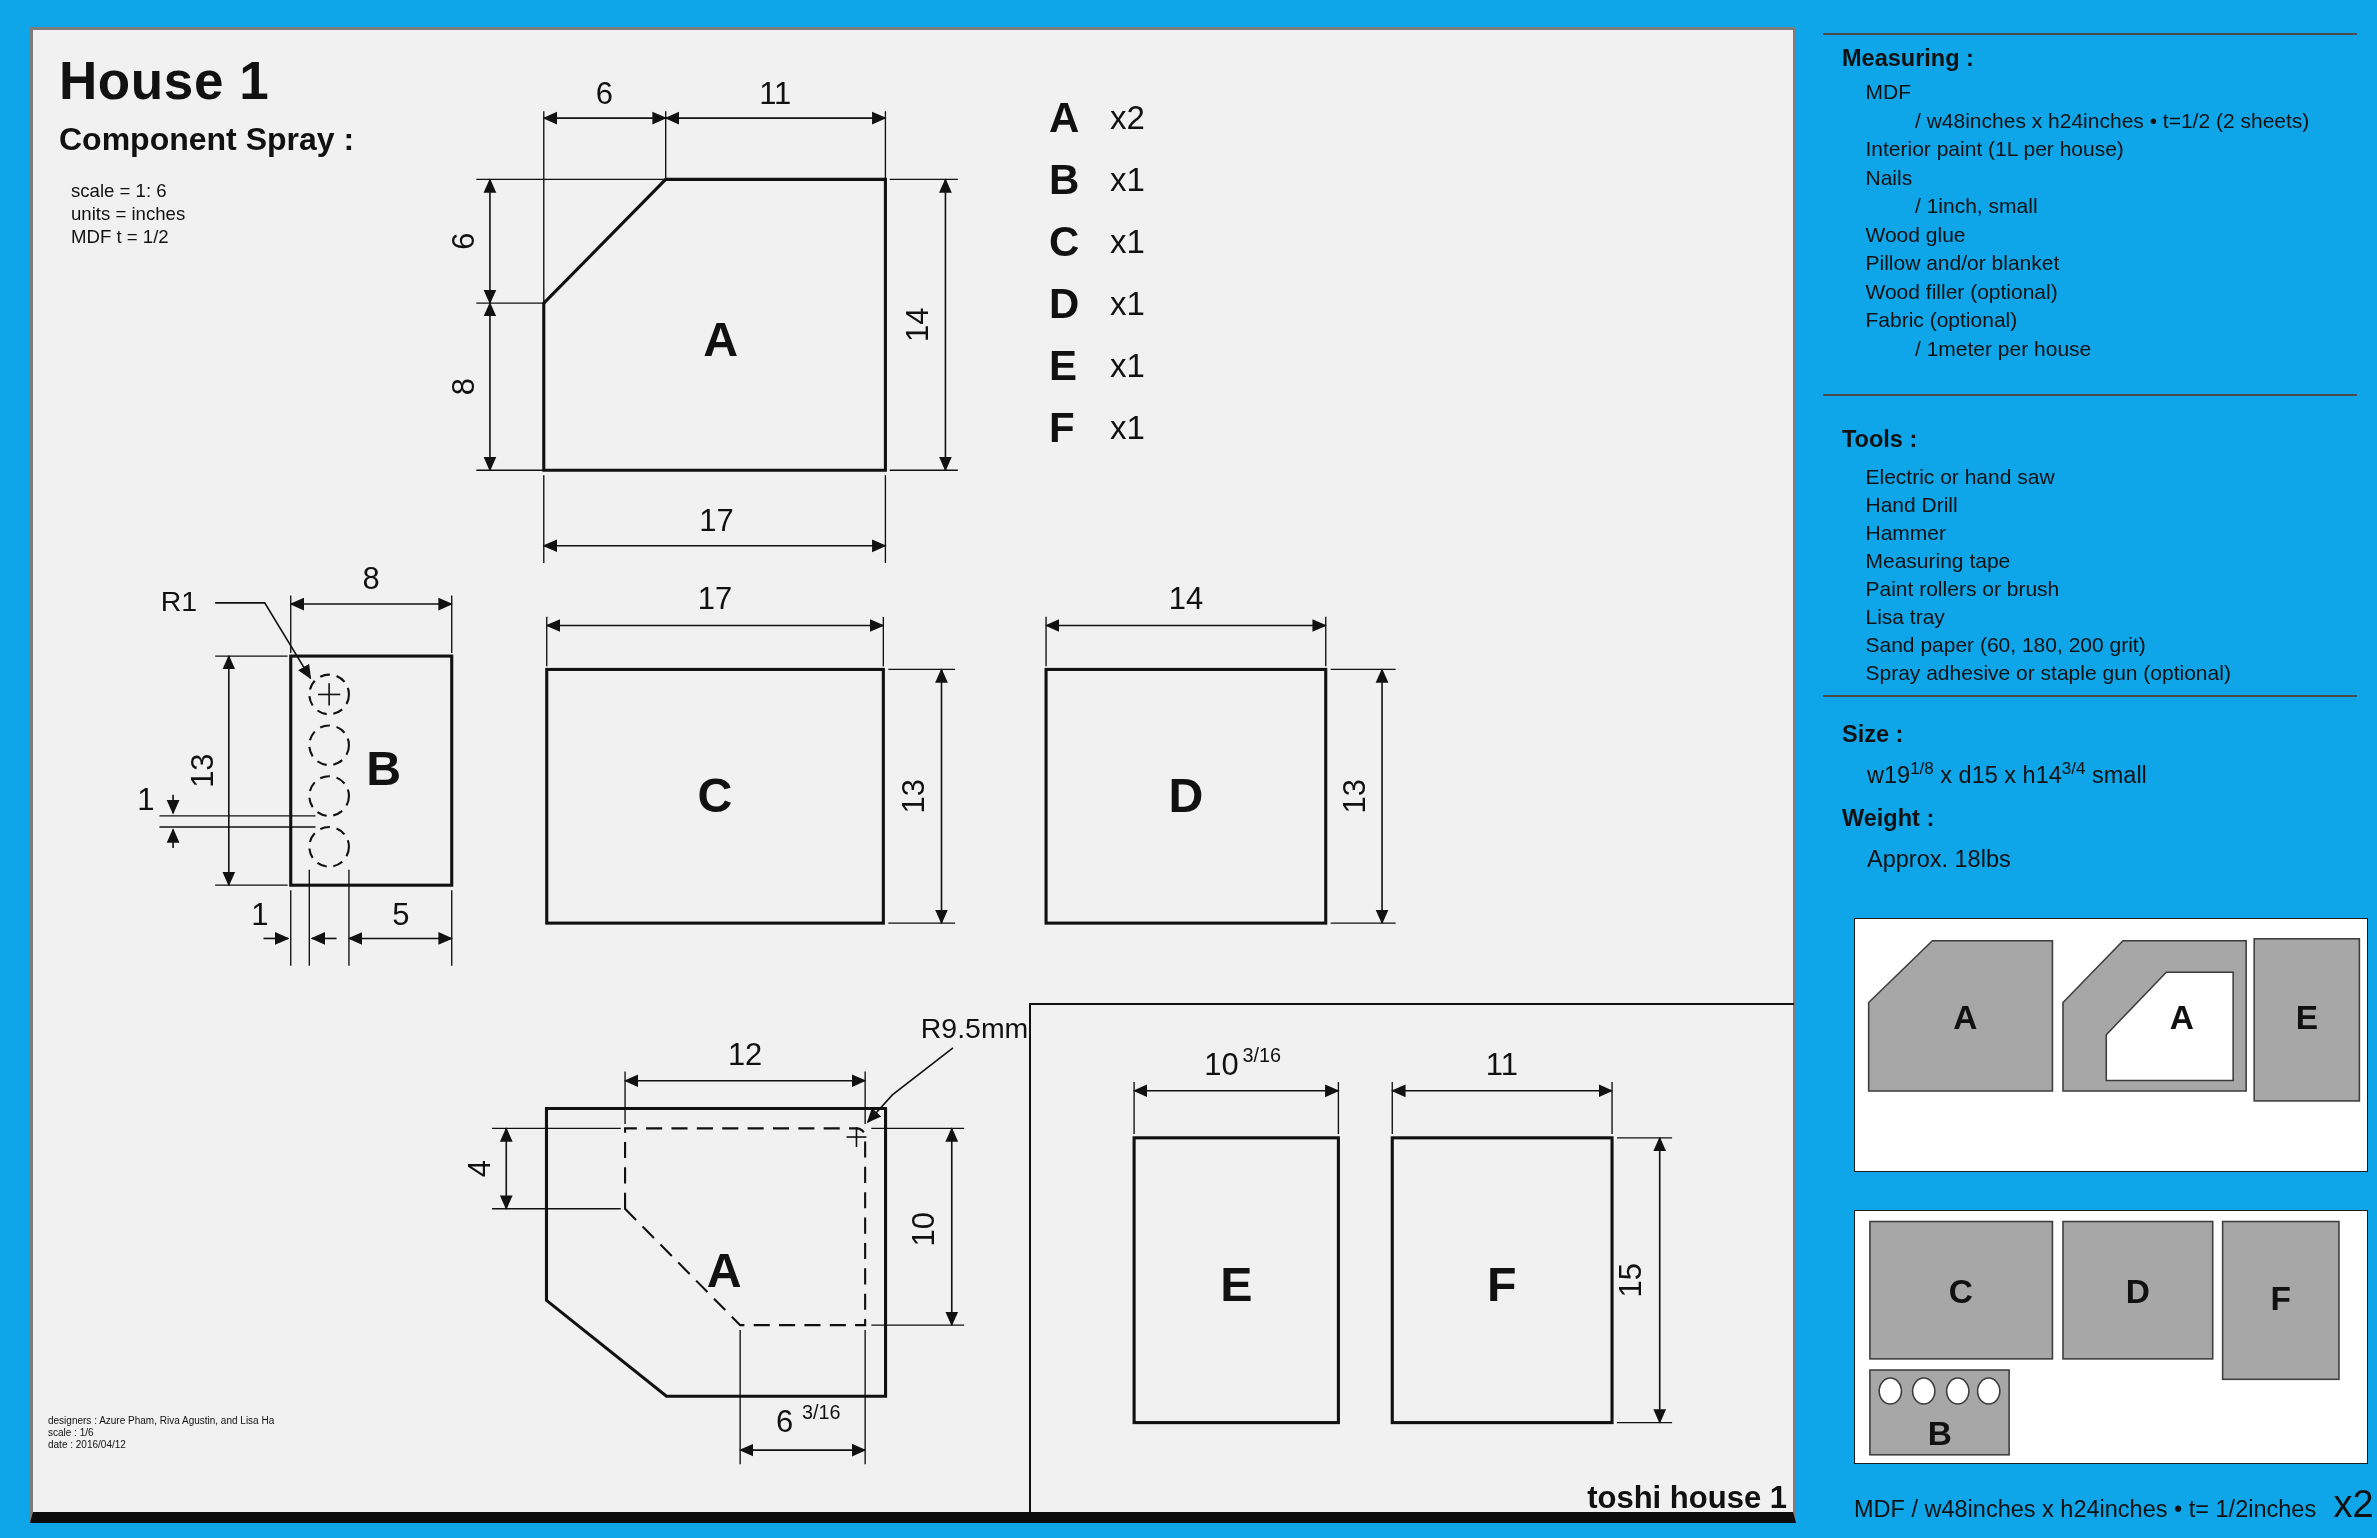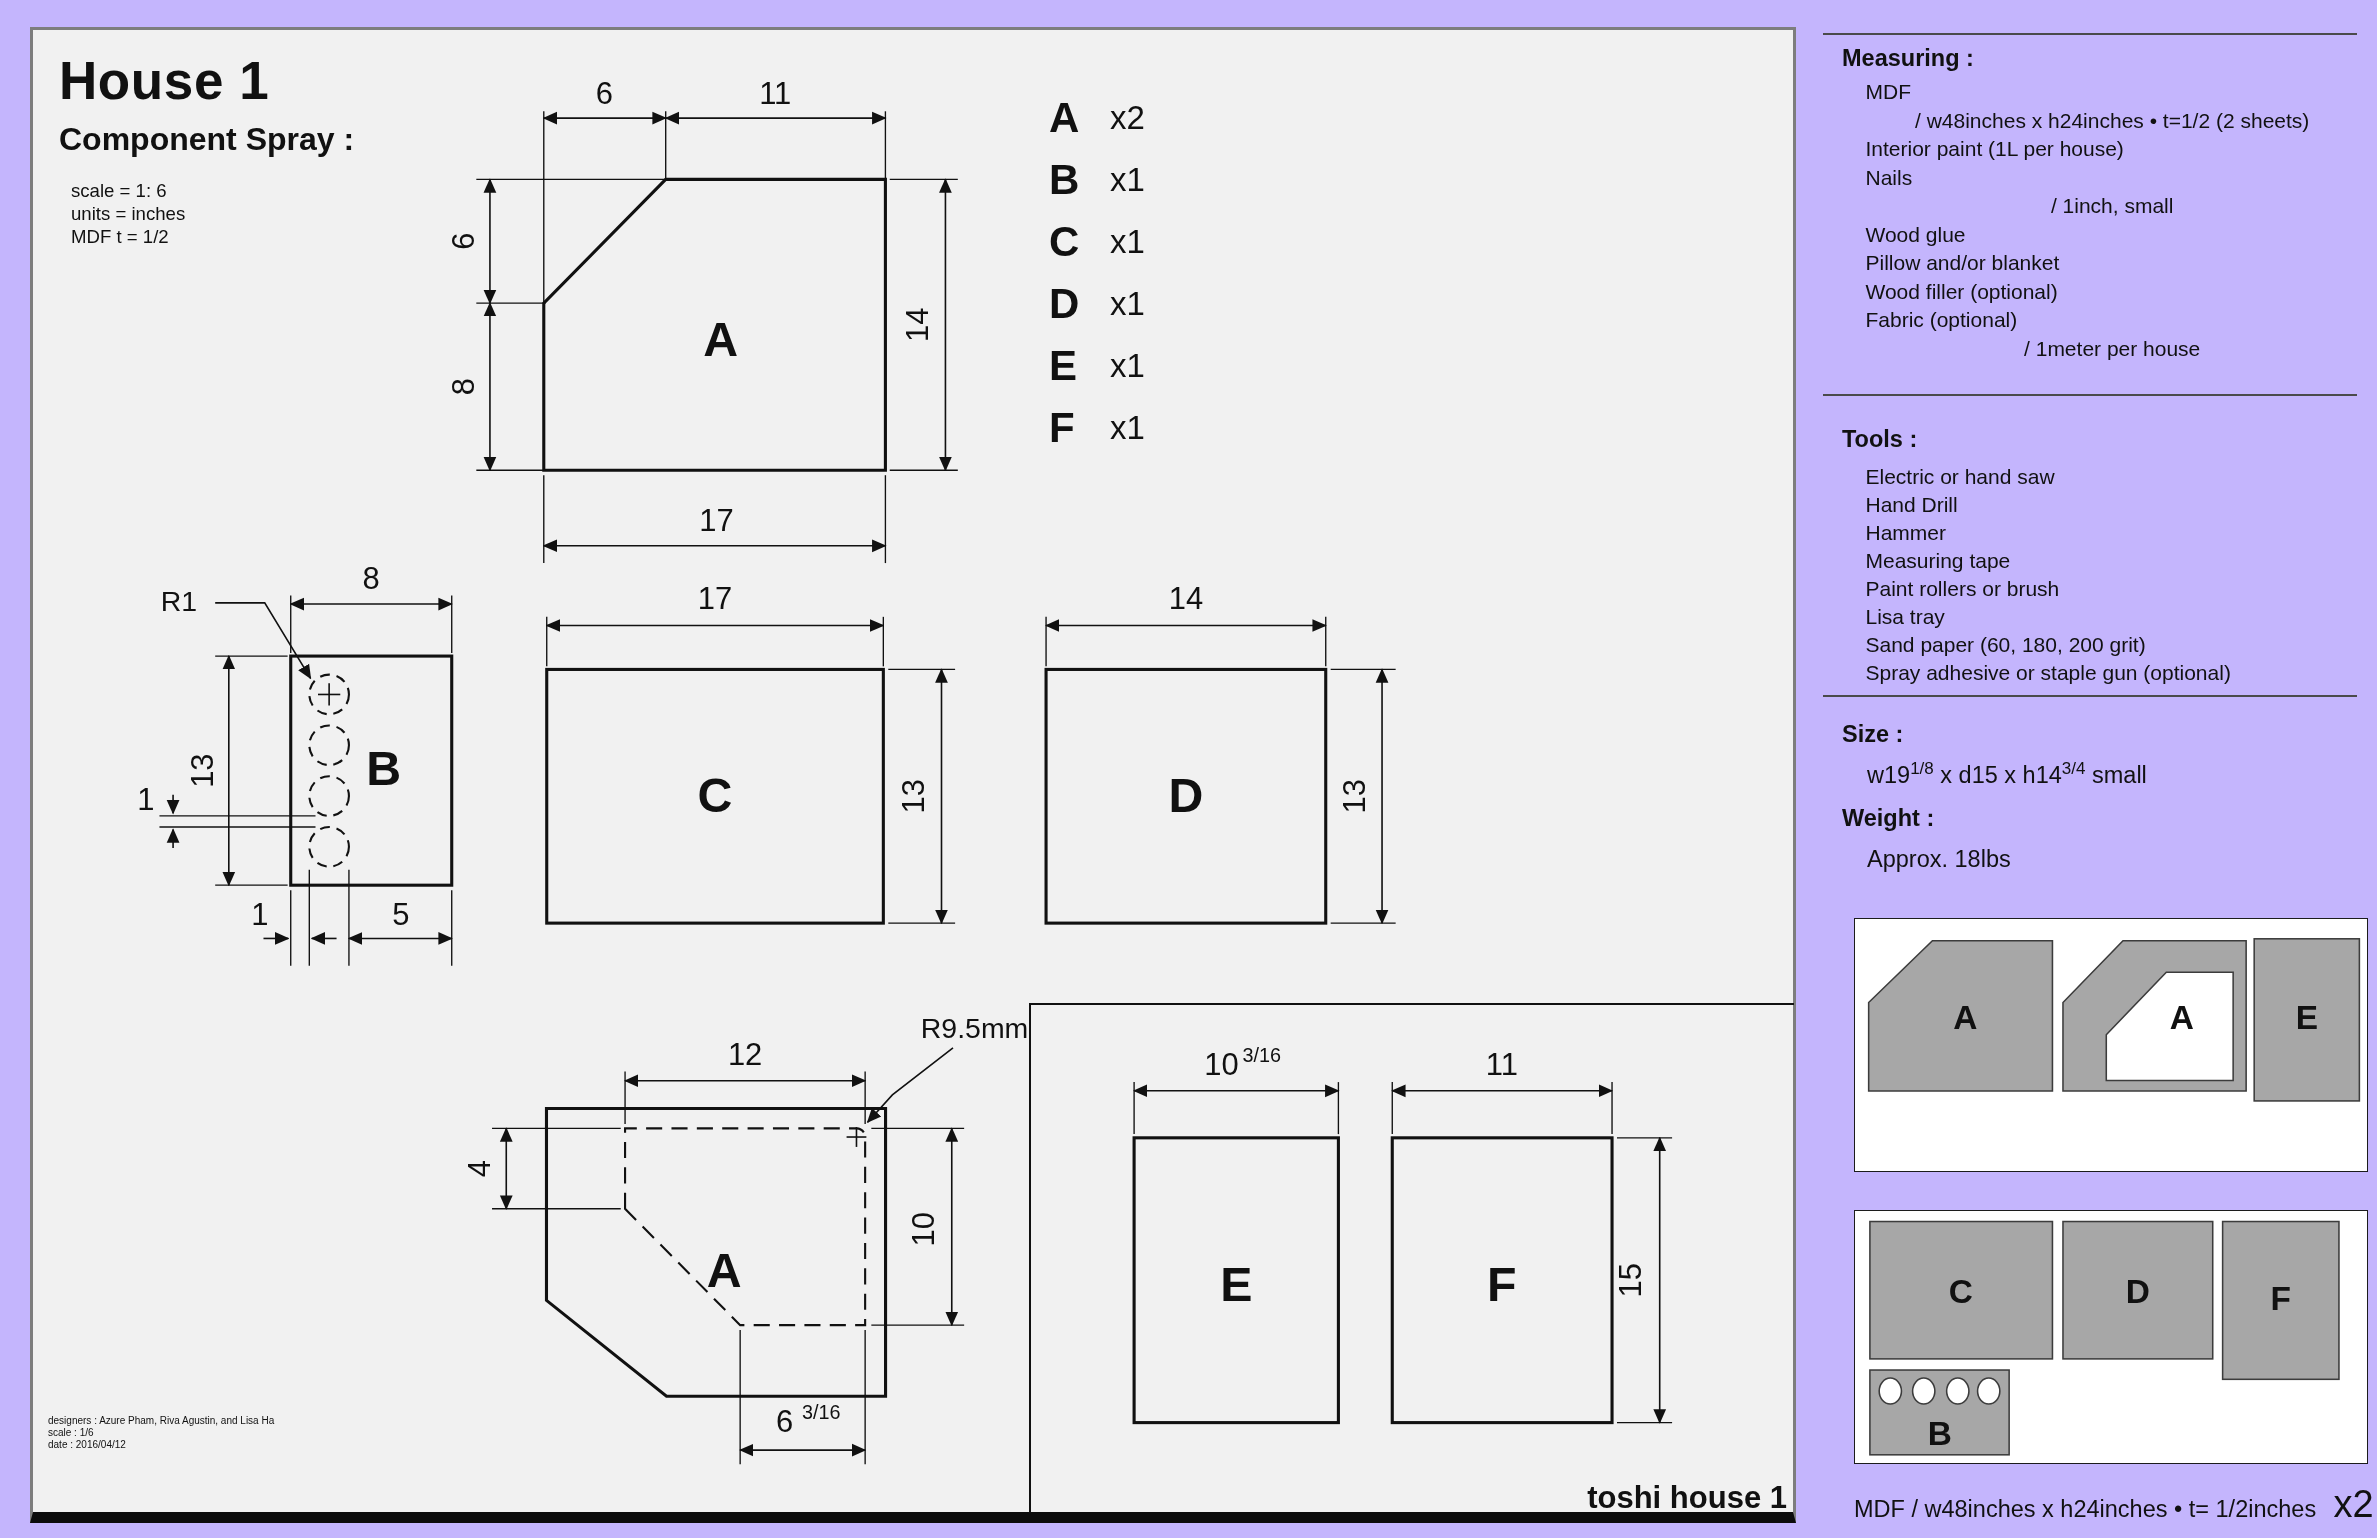--- a/index.html
+++ b/index.html
@@ -1,17 +1,17 @@
 <!DOCTYPE html>
 <html style="font-size:10px"><head>
 <meta charset="utf-8">
 <style>
   html,body{margin:0;padding:0;background:#ffffff;}
   body{width:2377px;height:1539px;overflow:hidden;font-family:"Liberation Sans",sans-serif;color:#111;}
-  #page{position:relative;width:2377px;height:1539px;background:#c4b5fd;}
+  #page{position:relative;width:2377px;height:1539px;background:#0ea5e9;}
 
   
   #frame{position:absolute;left:30px;top:27px;width:1766px;height:1496px;box-sizing:border-box;
          background:#f1f1f1;border:3.7px solid #7d7d7d;border-bottom:11px solid #0c0c0c;}
 
   
   #title-block{position:absolute;left:59px;top:54px;}
   #page-title{font-size:53px;font-weight:bold;letter-spacing:0.6px;line-height:1;}
   #page-subtitle{font-size:32px;font-weight:bold;margin-top:16px;line-height:1;}
   #notes{margin-top:23.5px;font-size:18.6px;line-height:23px;margin-left:12px;}
@@ -44,21 +44,21 @@
   
   #designer-block{position:absolute;left:48px;top:1415px;font-size:10px;line-height:11.8px;}
   #sheet-title{position:absolute;left:1486px;top:1480px;width:301px;text-align:right;
                font-size:31px;font-weight:bold;}
 
   
   .side-hr{position:absolute;left:1823px;width:534px;height:1.9px;background:#4a4a4a;}
   .side-heading{position:absolute;left:1842px;font-size:23.5px;font-weight:bold;}
   .side-list{position:absolute;left:1842px;font-size:21px;}
   .side-list .li{height:28.5px;line-height:28.5px;padding-left:23.5px;white-space:nowrap;}
-  .side-list .li.sub{padding-left:73px;text-align:center;}
+  .side-list .li.sub{padding-left:73px;}
   .side-value{position:absolute;left:1867px;font-size:23.5px;white-space:nowrap;}
   .side-value .sup{font-size:17px;vertical-align:super;line-height:0;}
 
   .cut-box{position:absolute;left:1854px;width:514px;height:254px;box-sizing:border-box;
            background:#fff;border:1.9px solid #1c1c1c;}
   .cut-shape{fill:#a7a7a7;stroke:#3c3c3c;stroke-width:2.5;}
   .cut-hole{fill:#ffffff;stroke:#3c3c3c;stroke-width:2.5;}
   text.cutlabel{font-family:"Liberation Sans",sans-serif;font-size:54px;font-weight:bold;fill:#111;text-anchor:middle;}
 
   #cut-caption{position:absolute;left:1854px;top:1483px;display:flex;align-items:baseline;white-space:nowrap;}

